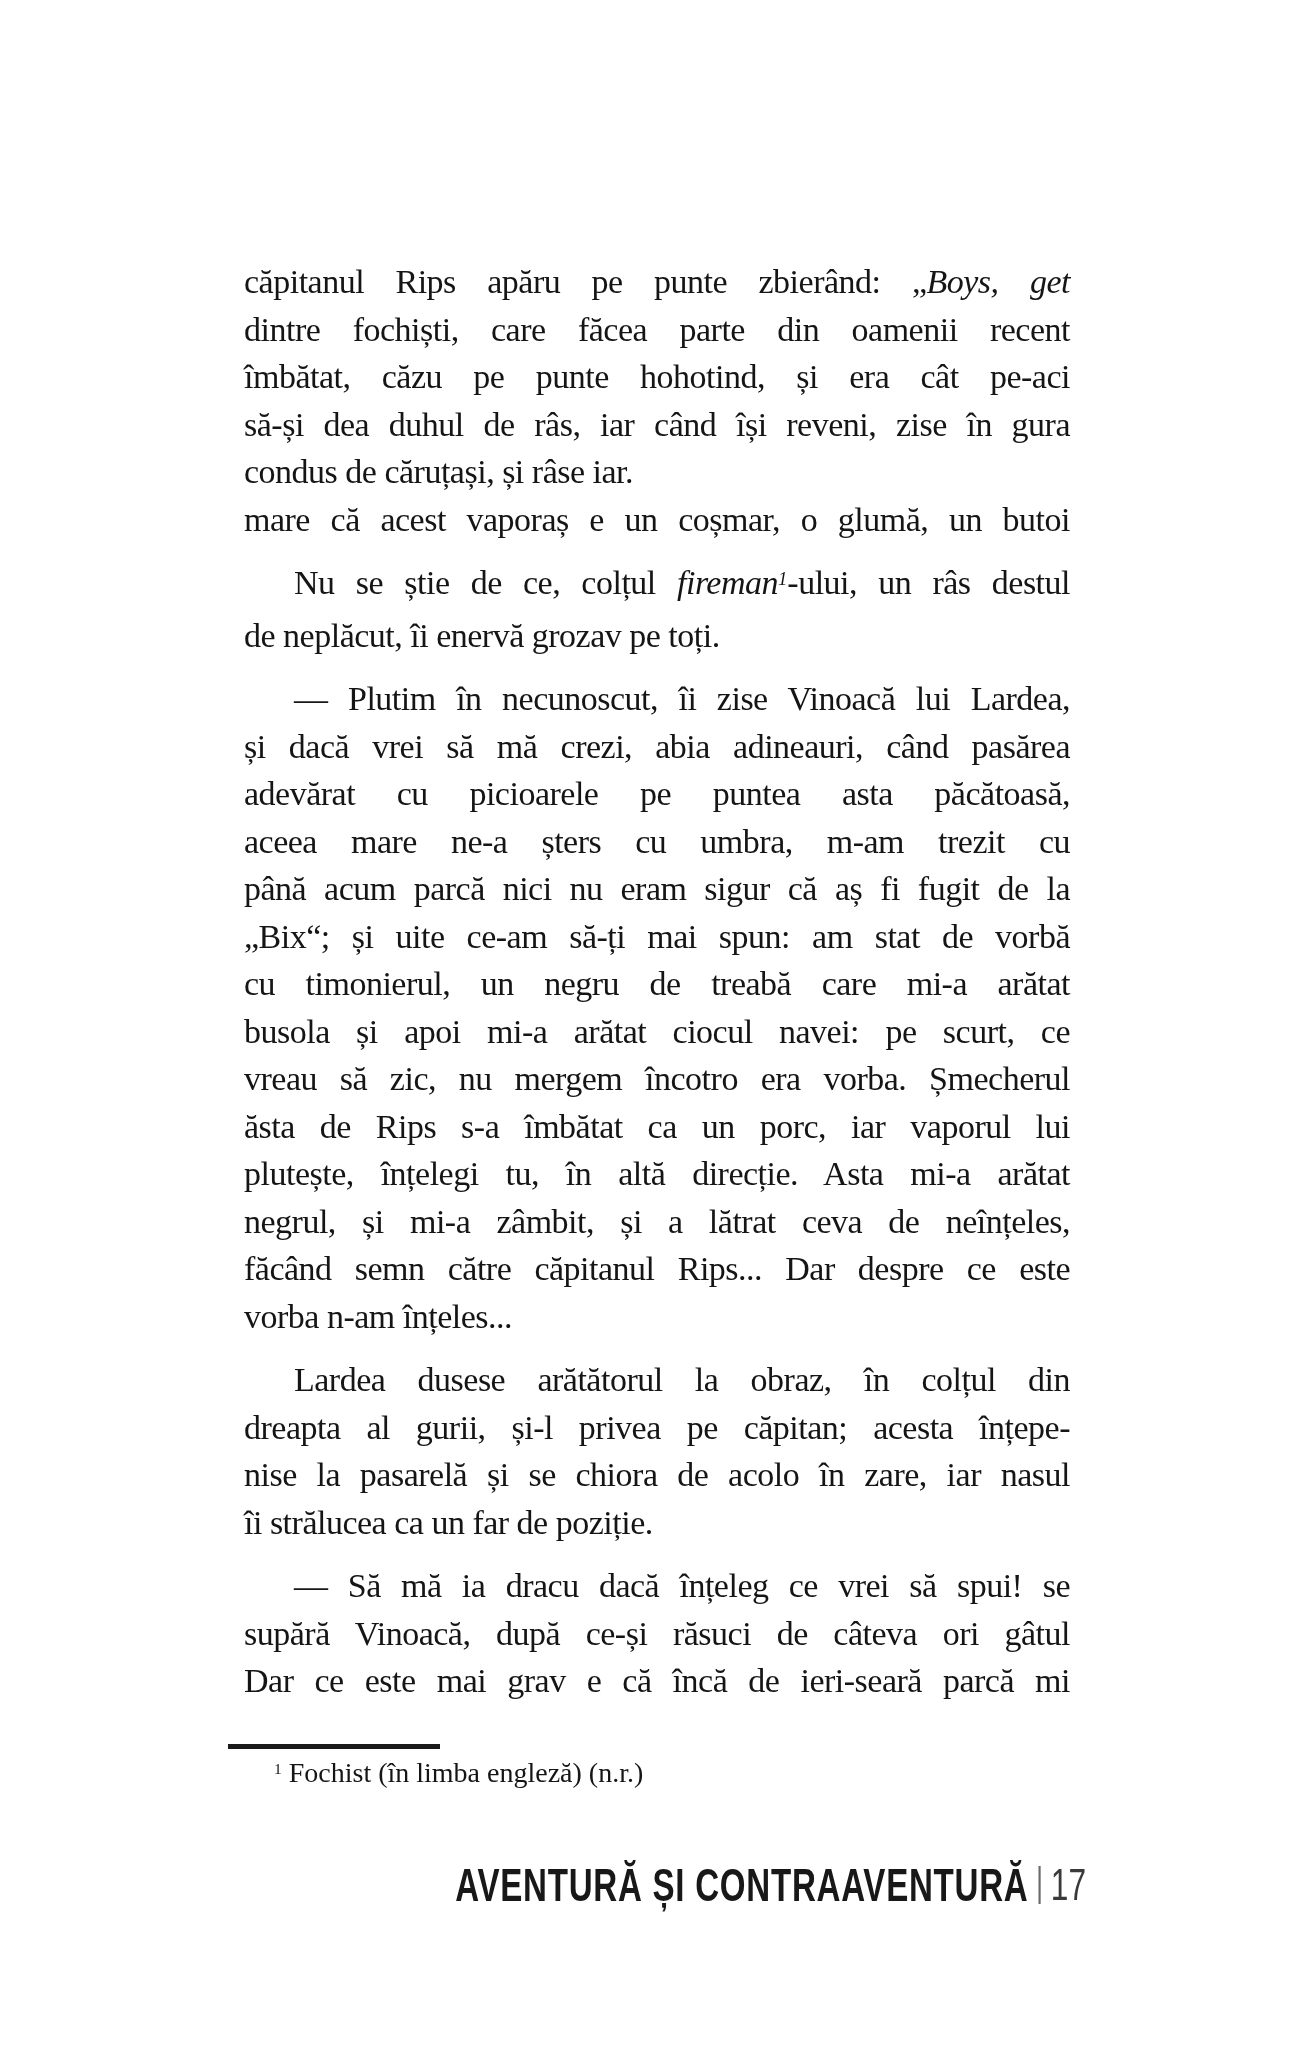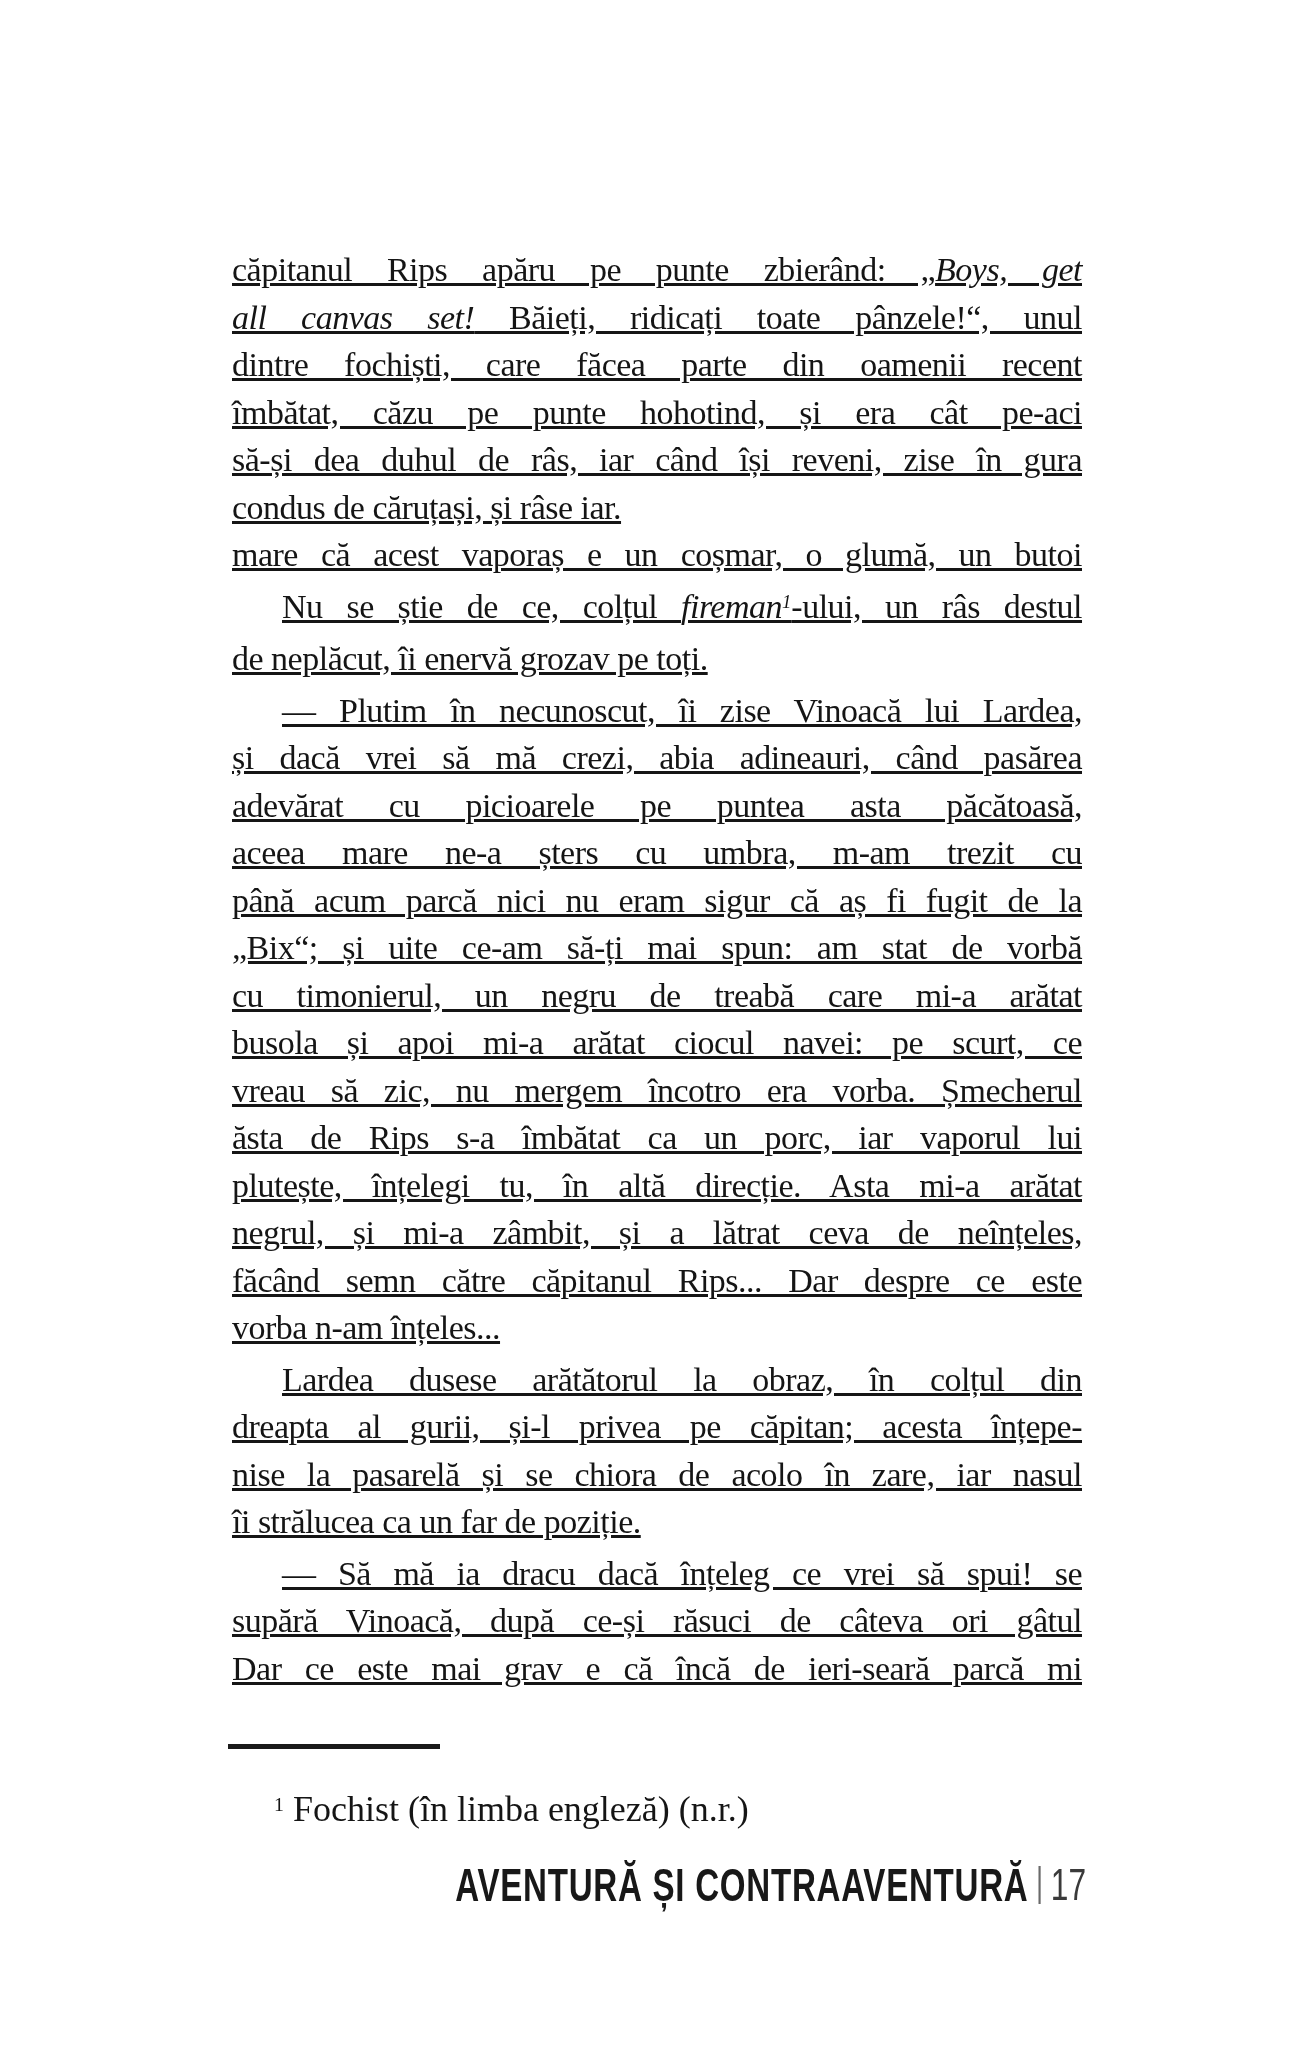--- a/index.html
+++ b/index.html
@@ -12,42 +12,42 @@
     color: #151515;
   }
   .page-text {
     position: absolute;
     left: 228px; top: 242px;
     width: 858px;
     font-size: 34px;
     line-height: 47.5px;
     letter-spacing: -0.5px;
   }
-  .para { margin: 4px; text-decoration: underline; }
+  .para { margin: 16px; }
   .line { white-space: nowrap; text-align: left; }
   .line.j { white-space: normal; text-align: justify; text-align-last: justify; }
   .line.ind { text-indent: 50px; }
   .it { font-style: italic; }
   .sup {
     font-size: 0.55em;
     position: relative;
     top: -0.5em;
     letter-spacing: 0;
   }
   .footnote-rule {
     position: absolute;
     left: 228px; top: 1744px;
     width: 212px; height: 5px;
     background: #1a1a1a;
   }
   .footnote {
     position: absolute;
-    left: 228px; top: 1792px;
+    left: 228px; top: 1756px;
     width: 858px;
-    font-size: 36px;
+    font-size: 28px;
     line-height: 34px;
     text-indent: 46px;
   }
   .page-footer {
     position: absolute;
     top: 1862px;
     right: 208px;
     display: flex;
     align-items: center;
     gap: 14px;
@@ -73,21 +73,20 @@
     color: #3a3a3a;
     line-height: 1;
   }
 </style>
 </head>
 <body>
 
 <div class="page-text">
     <div class="para">
       <div class="line j"><span>căpitanul Rips apăru pe punte zbierând: „</span><span class="it">Boys, get</span></div>
-      <div class="line j"><span class="it">all canvas set!</span><span> Băieți, ridicați toate pânzele!“, unul</span></div>
       <div class="line j"><span>dintre fochiști, care făcea parte din oamenii recent</span></div>
       <div class="line j"><span>îmbătat, căzu pe punte hohotind, și era cât pe-aci</span></div>
       <div class="line j"><span>să-și dea duhul de râs, iar când își reveni, zise în gura</span></div>
       <div class="line"><span>condus de căruțași, și râse iar.</span></div>
       <div class="line j"><span>mare că acest vaporaș e un coșmar, o glumă, un butoi</span></div>
     </div>
     <div class="para">
       <div class="line j ind"><span>Nu se știe de ce, colțul </span><span class="it">fireman</span><span class="it sup">1</span><span>-ului, un râs destul</span></div>
       <div class="line"><span>de neplăcut, îi enervă grozav pe toți.</span></div>
     </div>

